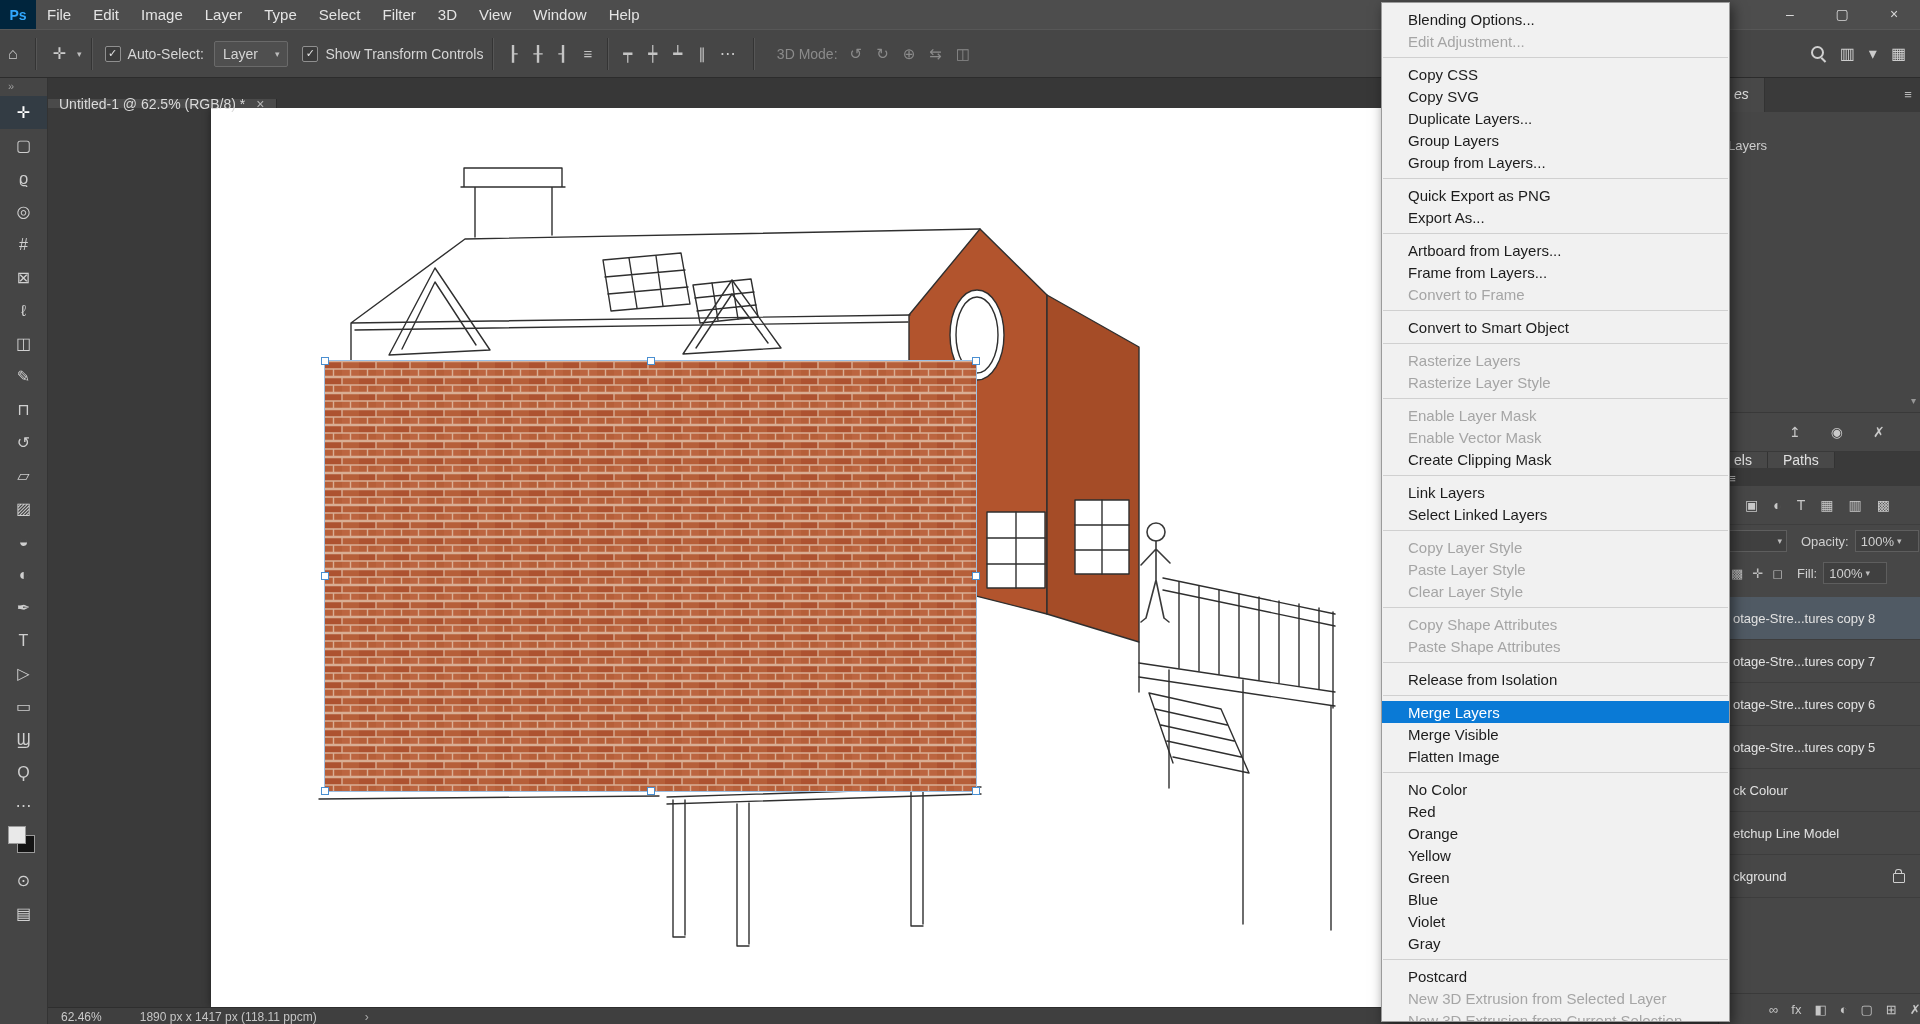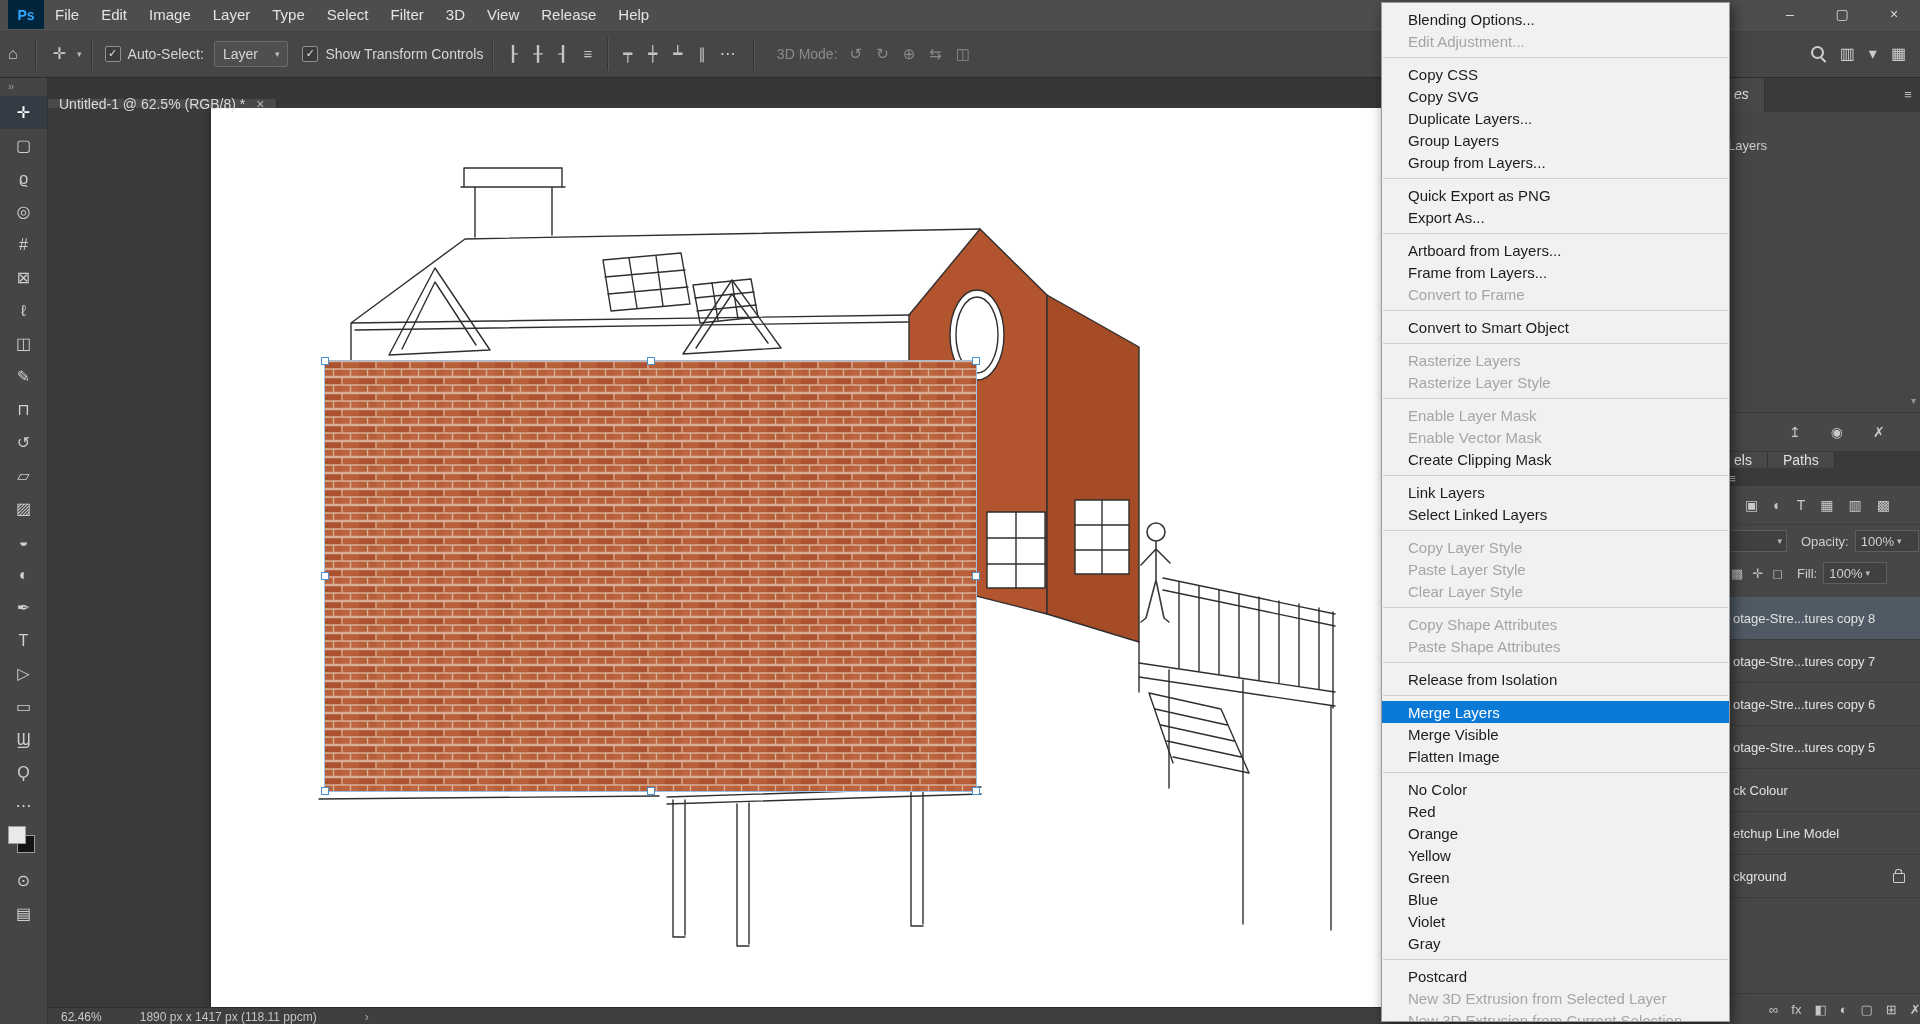--- a/index.html
+++ b/index.html
@@ -4,21 +4,21 @@
 <style>
   html,body{margin:0;padding:0;background:#2e2e2e;}
   body{width:1920px;height:1024px;overflow:hidden;font-family:"Liberation Sans",sans-serif;
        -webkit-font-smoothing:antialiased;position:relative;}
   .app{position:absolute;inset:0;}
 
   
   .menubar{position:absolute;left:0;top:0;width:1920px;height:29px;background:#4d4d4d;
            display:flex;align-items:center;color:#e4e4e4;font-size:15px;z-index:5;}
   .ps-logo{width:36px;height:29px;background:#00253d;color:#31a8ff;font-weight:bold;
-           display:flex;align-items:center;justify-content:center;font-size:14px;margin-left:8px;}
+           display:flex;align-items:center;justify-content:center;font-size:14px;}
   .mb-item{padding:0 11px;height:29px;display:flex;align-items:center;cursor:default;}
   .win-controls{margin-left:auto;display:flex;align-items:center;height:29px;}
   .win-btn{width:52px;text-align:center;color:#d8d8d8;font-size:14px;line-height:29px;}
 
   
   .optionsbar{position:absolute;left:0;top:29px;width:1920px;height:47px;background:#464646;
               border-top:1px solid #575757;border-bottom:1px solid #2c2c2c;display:flex;
               align-items:center;color:#d6d6d6;font-size:14px;z-index:5;}
   .opt-sep{width:1px;height:32px;background:#343434;box-shadow:1px 0 0 #565656;margin:0 9px;}
   .opt-icon{color:#cccccc;font-size:16px;padding:0 8px;}
@@ -163,21 +163,21 @@
 
         <div class="mb-item">
           <span>3D</span>
         </div>
 
         <div class="mb-item">
           <span>View</span>
         </div>
 
         <div class="mb-item">
-          <span>Release</span>
+          <span>Window</span>
         </div>
 
         <div class="mb-item">
           <span>Help</span>
         </div>
       </div>
     <div class="win-controls">
       <div style="display:flex;">
 
           <div class="win-btn">

